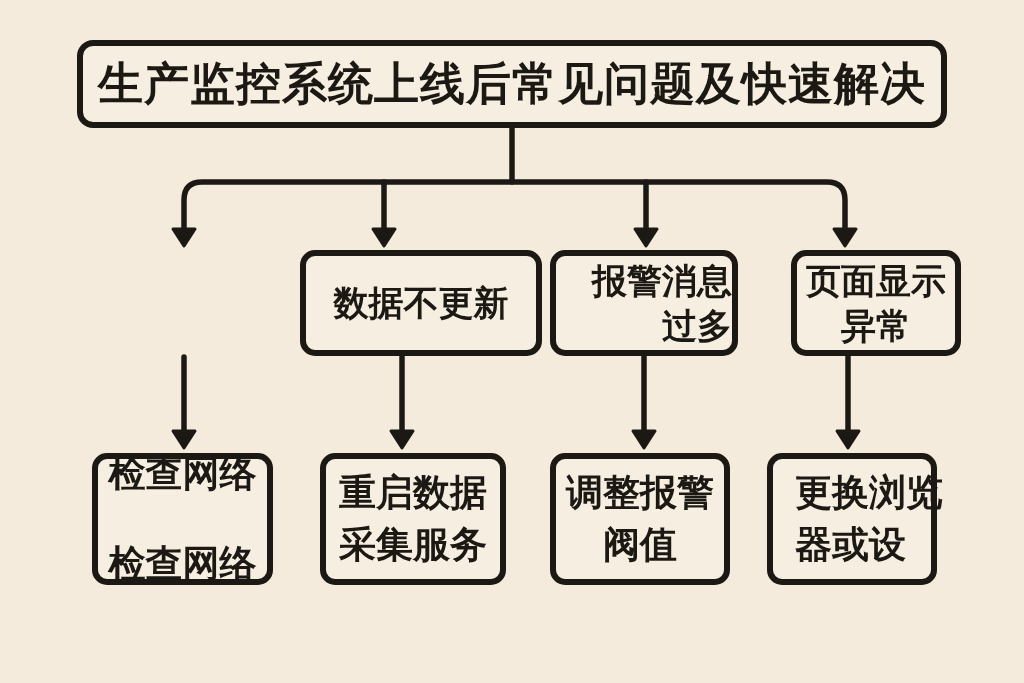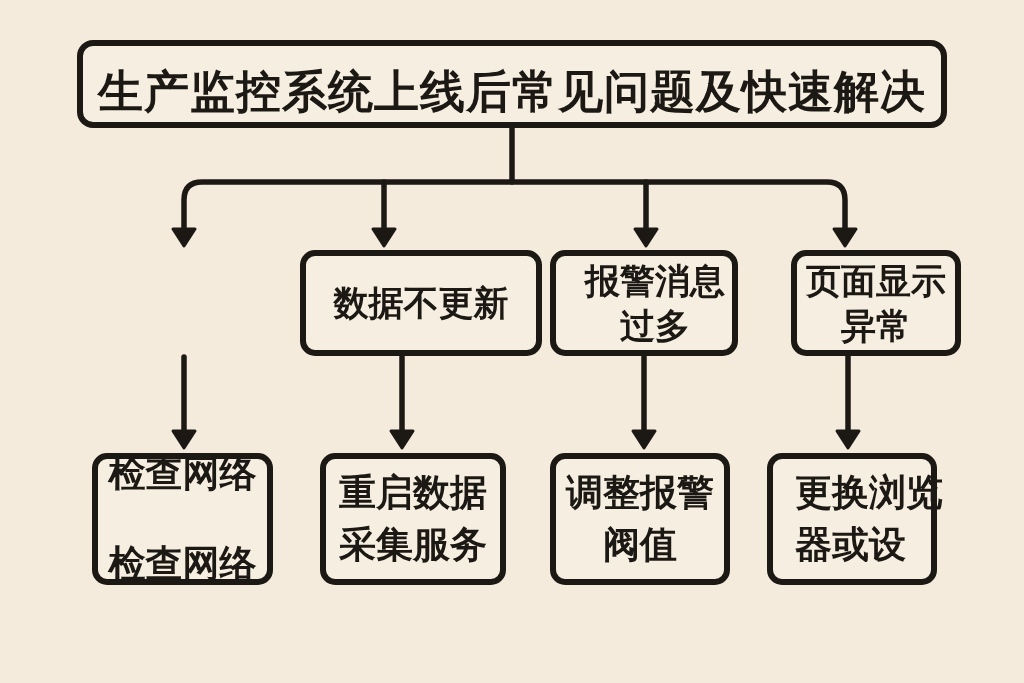--- a/index.html
+++ b/index.html
@@ -52,27 +52,26 @@
     text-align: center;
   }
   .box .line { display: block; white-space: nowrap; }
 
   .title-box {
     left: 77px; top: 40px;
     width: 870px; height: 88px;
     font-size: 45px;
     letter-spacing: 1px;
     border-radius: 16px;
-    justify-content: flex-end;
   }
 
   .problem { top: 250px; height: 106px; font-size: 35px; line-height: 1.3; }
   .b1 { left: 90px;  width: 188px; }
   .b2 { left: 300px; width: 242px; }
-  .b3 { left: 550px; width: 188px; align-items: center; padding-left: 22px; text-align: left; }
+  .b3 { left: 550px; width: 188px; align-items: flex-end; padding-left: 22px; text-align: left; }
   .b4 { left: 763px; width: 170px; margin-left: 28px; }
 
   .solution { top: 453px; height: 132px; font-size: 37px; line-height: 1.4; }
   .b5 { left: 92px;  width: 181px; gap: 38px; }
   .b6 { left: 320px; width: 186px; }
   .b7 { left: 550px; width: 180px; align-items: center; text-align: left; }
   .b8 { left: 767px; width: 170px; align-items: flex-start; padding-left: 22px; text-align: left; }
 </style>
 </head>
 <body>

